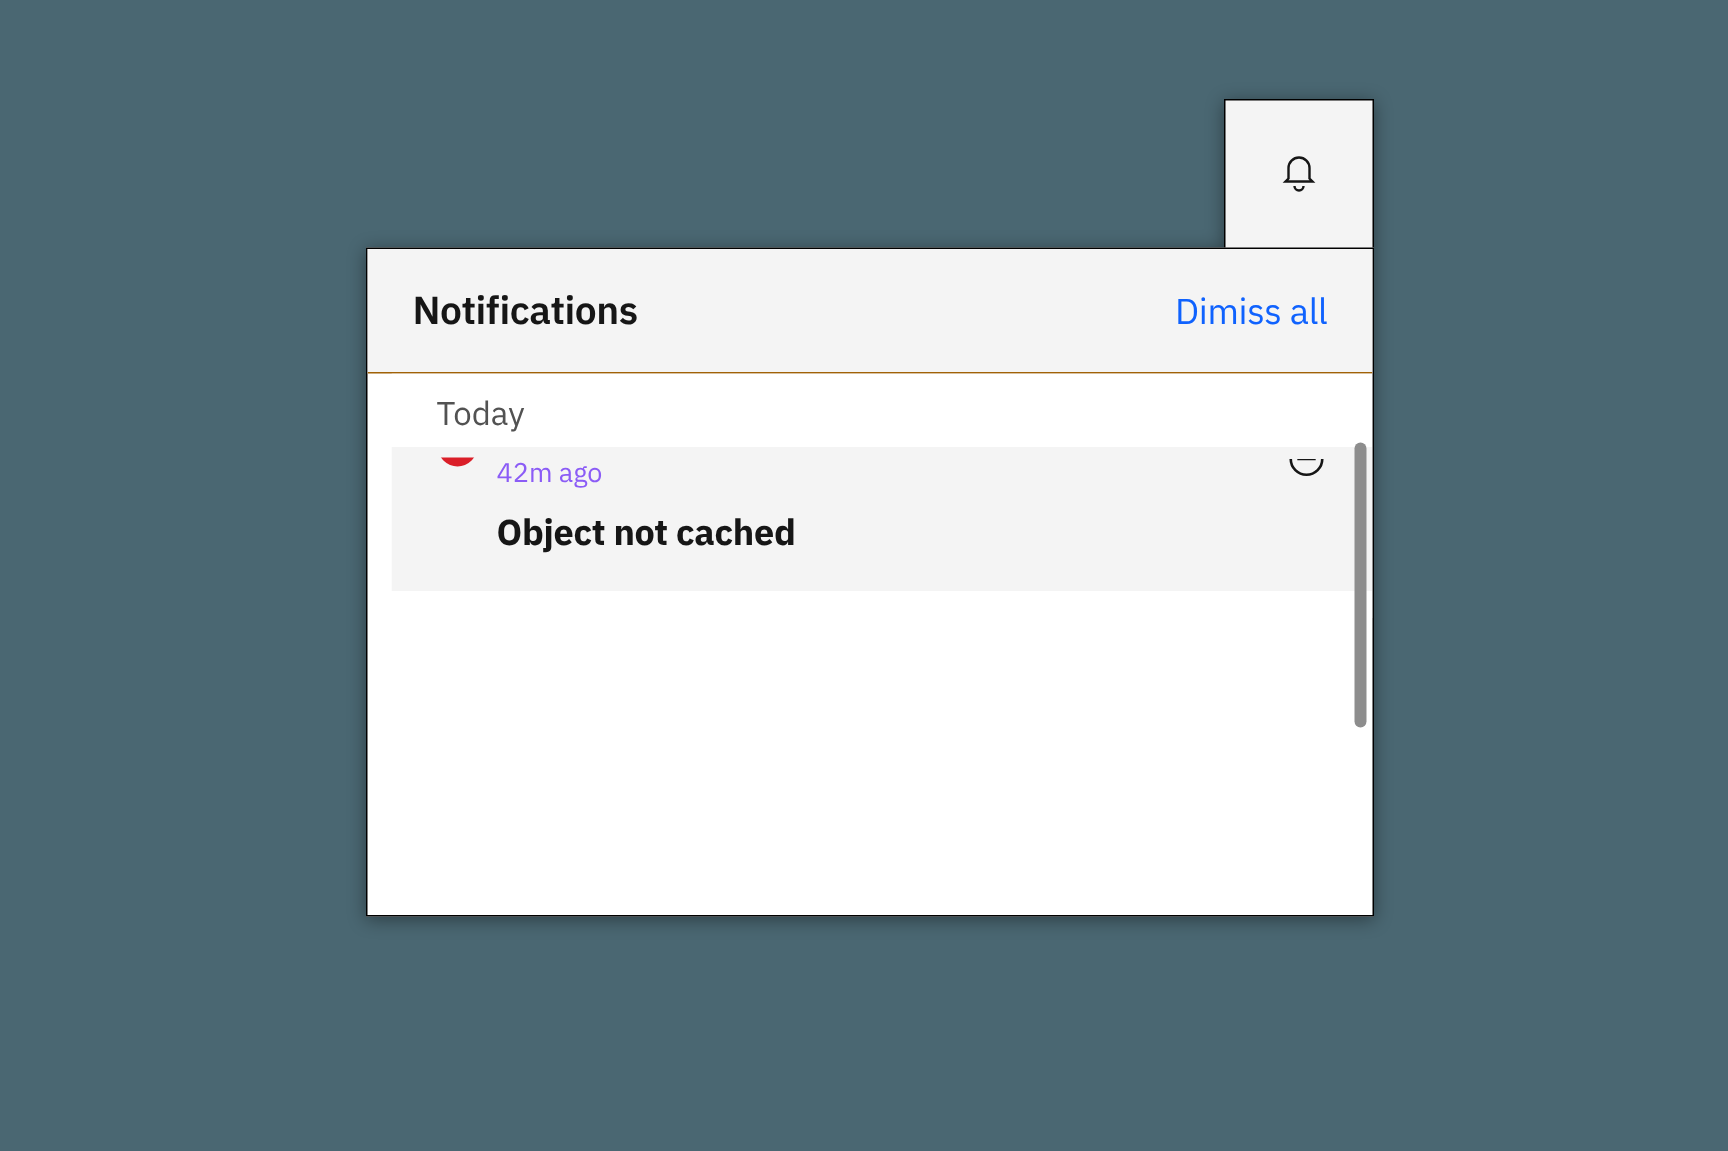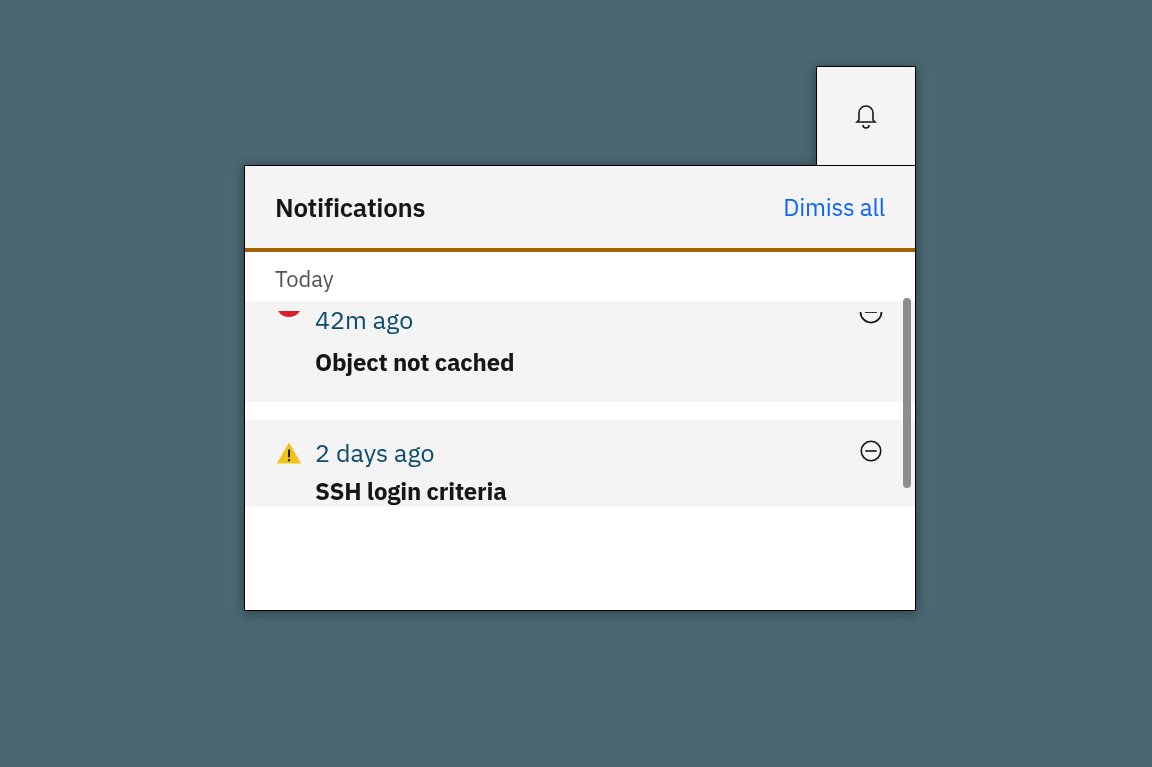--- a/index.html
+++ b/index.html
@@ -40,38 +40,39 @@
       background: #ffffff;
       border: 1px solid #000;
       overflow: hidden;
     }
     .header {
       background: #f4f4f4;
       padding: 24px 30px;
       display: flex;
       justify-content: space-between;
       align-items: center;
-      border-bottom: 4px solid #a16207;
+      border-bottom: 1px solid #a16207;
     }
     .header-title {
       font-size: 26px;
       font-weight: 600;
       color: #161616;
       letter-spacing: -0.3px;
     }
     .dismiss-all {
       font-size: 24px;
       color: #0f62fe;
       cursor: pointer;
       letter-spacing: -0.2px;
     }
     .scroll-region {
       position: relative;
       height: calc(100% - 80px);
       overflow: hidden;
+      margin-left: 16px;
     }
     .date-header {
       font-size: 22px;
       color: #525252;
       padding: 12px 30px 8px 30px;
       background: #ffffff;
     }
     .notif {
       background: #f4f4f4;
       padding: 10px 30px 24px 30px;
@@ -103,22 +104,22 @@
       margin-bottom:0;
       position:relative;
       top:-12px;
       display:flex;align-items:center;justify-content:center;
     }
     .icon-error-partial > div::after{
       content:""; width:14px; height:3px; background:#fff; transform:rotate(-45deg);
     }
     .icon-warning svg { width: 28px; height: 28px; }
     .time {
-      font-size: 25px;
-      color: #0c4a6e;
+      font-size: 18px;
+      color: #8b5cf6;
     }
     .dismiss-btn {
       margin-left: auto;
       width: 28px;
       height: 28px;
       display:flex;align-items:center;justify-content:center;
       cursor:pointer;
     }
     .dismiss-btn svg{ width:26px; height:26px; }
     .dismiss-partial{
@@ -203,40 +204,17 @@
           </span>
         </div>
         <div class="notif-body">
           <div class="notif-title">Object not cached</div>
         </div>
       </div>
 
 
       <div style="height:18px;background:#ffffff"></div>
 
-      <div class="notif notif-partial-bottom" style="padding-top:16px;">
-        <div class="notif-top">
-          <span class="icon-slot icon-warning">
-            <svg viewBox="0 0 32 32">
-              <path d="M16 4 L30 28 H2 Z" fill="#f1c21b"></path>
-              <rect x="15" y="12" width="2.2" height="9" fill="#161616"></rect>
-              <rect x="15" y="23" width="2.2" height="2.4" fill="#161616"></rect>
-            </svg>
-          </span>
-          <span class="time">2 days ago</span>
-          <span class="dismiss-btn">
-            <span>
-              <svg viewBox="0 0 32 32">
-                <circle cx="16" cy="16" r="12" fill="none" stroke="#161616" stroke-width="2"></circle>
-                <line x1="9" y1="16" x2="23" y2="16" stroke="#161616" stroke-width="2"></line>
-              </svg>
-            </span>
-          </span>
-        </div>
-        <div class="notif-body">
-          <div class="notif-title">SSH login criteria</div>
-        </div>
-      </div>
 
       <div class="scrollbar"></div>
     </div>
   </div>
 </div>
 
 </body></html>

